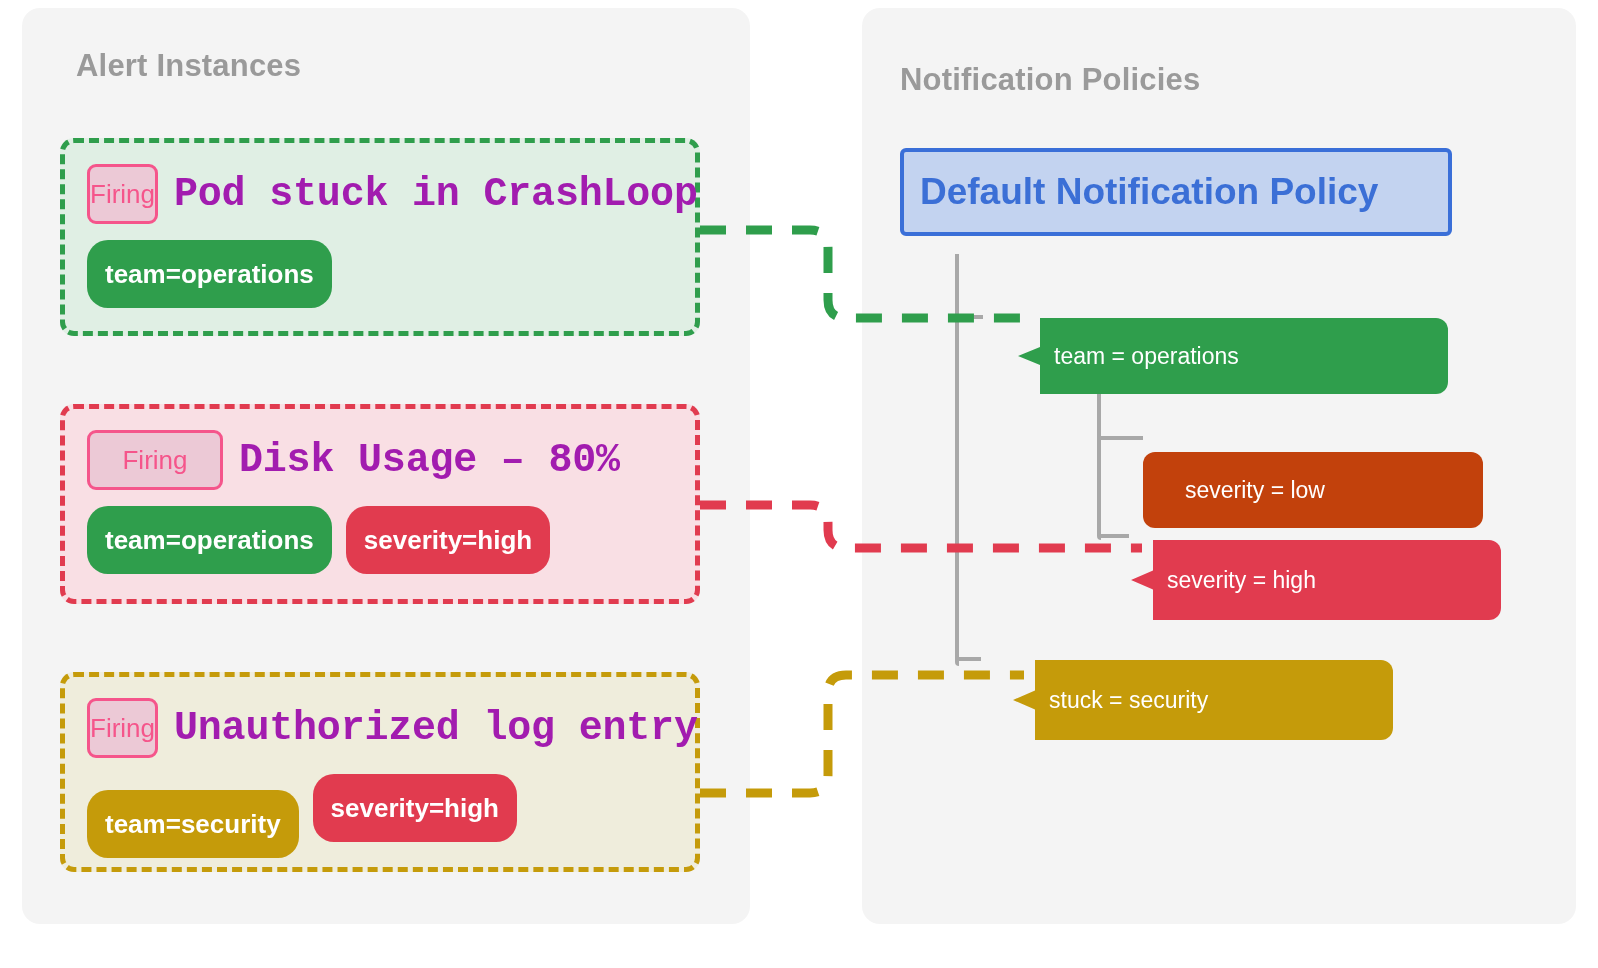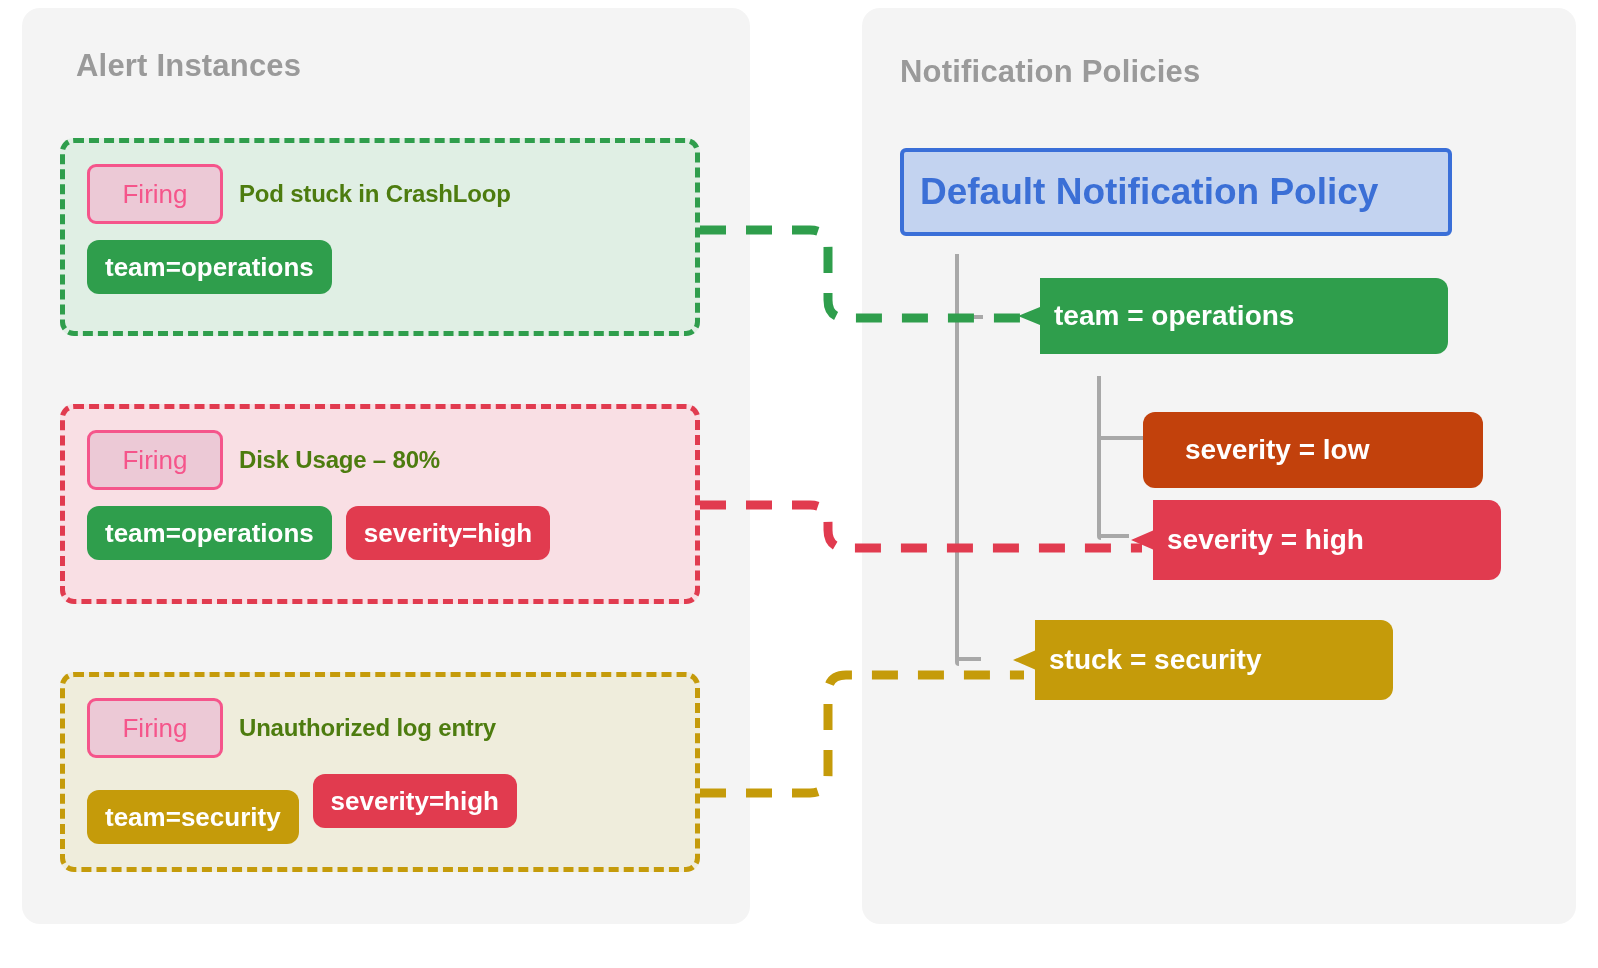--- a/index.html
+++ b/index.html
@@ -22,21 +22,21 @@
 
   .panel-title {
     position: absolute;
     color: #9a9a9a;
     font-size: 31px;
     font-weight: bold;
     letter-spacing: .2px;
     white-space: nowrap;
   }
   #title-alerts   { left: 76px;  top: 48px; }
-  #title-policies { left: 900px; top: 54px; }
+  #title-policies { left: 900px; top: 62px; }
 
   
   .alert-card {
     position: absolute;
     border-radius: 14px;
     border-style: dashed;
     border-width: 5px;
     padding: 20px 22px;
   }
   #card-1 { left: 60px; top: 138px;  width: 640px; height: 198px;
@@ -52,33 +52,34 @@
     display: flex; align-items: center; justify-content: center;
     width: 136px; height: 60px;
     background: #ecc9d6;
     border: 3px solid #f5558b;
     border-radius: 9px;
     color: #f5558b;
     font-size: 26px;
     font-weight: normal;
   }
   .alert-title {
-    font-size: 24px;
-    font-weight: bold;
-    color: #4d7c0f;
+    font-size: 40px;
+    font-weight: bold;
+    color: #a21caf;
     white-space: nowrap;
     letter-spacing: -.2px;
+    font-family: Liberation Mono, monospace;
   }
 
   .label-row { display: flex; gap: 14px; margin-top: 15px; }
   .label-chip {
     display: flex; align-items: center;
-    height: 54px;
+    height: 68px;
     padding: 1px 18px;
-    border-radius: 12px;
+    border-radius: 21px;
     color: #ffffff;
     font-size: 26px;
     font-weight: bold;
     white-space: nowrap;
   }
   .lc-green { background: #2f9e4c; }
   .lc-red   { background: #e13b4f; }
   .lc-gold  { background: #c59b0a; margin-top: 16px; }
 
   
@@ -114,25 +115,26 @@
 
   #branch-low-elbow { left: 1097px; top: 424px; width: 4px; height: 18px;
                 border-bottom-left-radius: 7px; }
   #branch-low-stub { left: 1099px; top: 436px; width: 44px; height: 4px; }
 
   
   .policy-chip {
     position: absolute;
     display: flex; align-items: center;
     color: #ffffff;
-    font-size: 28px;
-    font-weight: bold;
+    font-size: 23px;
+    font-weight: normal;
     white-space: nowrap;
     border-radius: 12px;
     padding-left: 36px;
+    margin-top: 40px;
   }
   .policy-chip.notched {
     clip-path: polygon(
       0% 50%, 22px 38%, 22px 0%, 100% 0%,
       100% 100%, 22px 100%, 22px 62%);
   }
   #chip-team-operations { left: 1018px; top: 278px; width: 430px; height: 76px;
                           background: #2f9e4c; }
   #chip-severity-low    { left: 1143px; top: 412px; width: 340px; height: 76px;
                           background: #c2410c; padding-left: 42px; }

